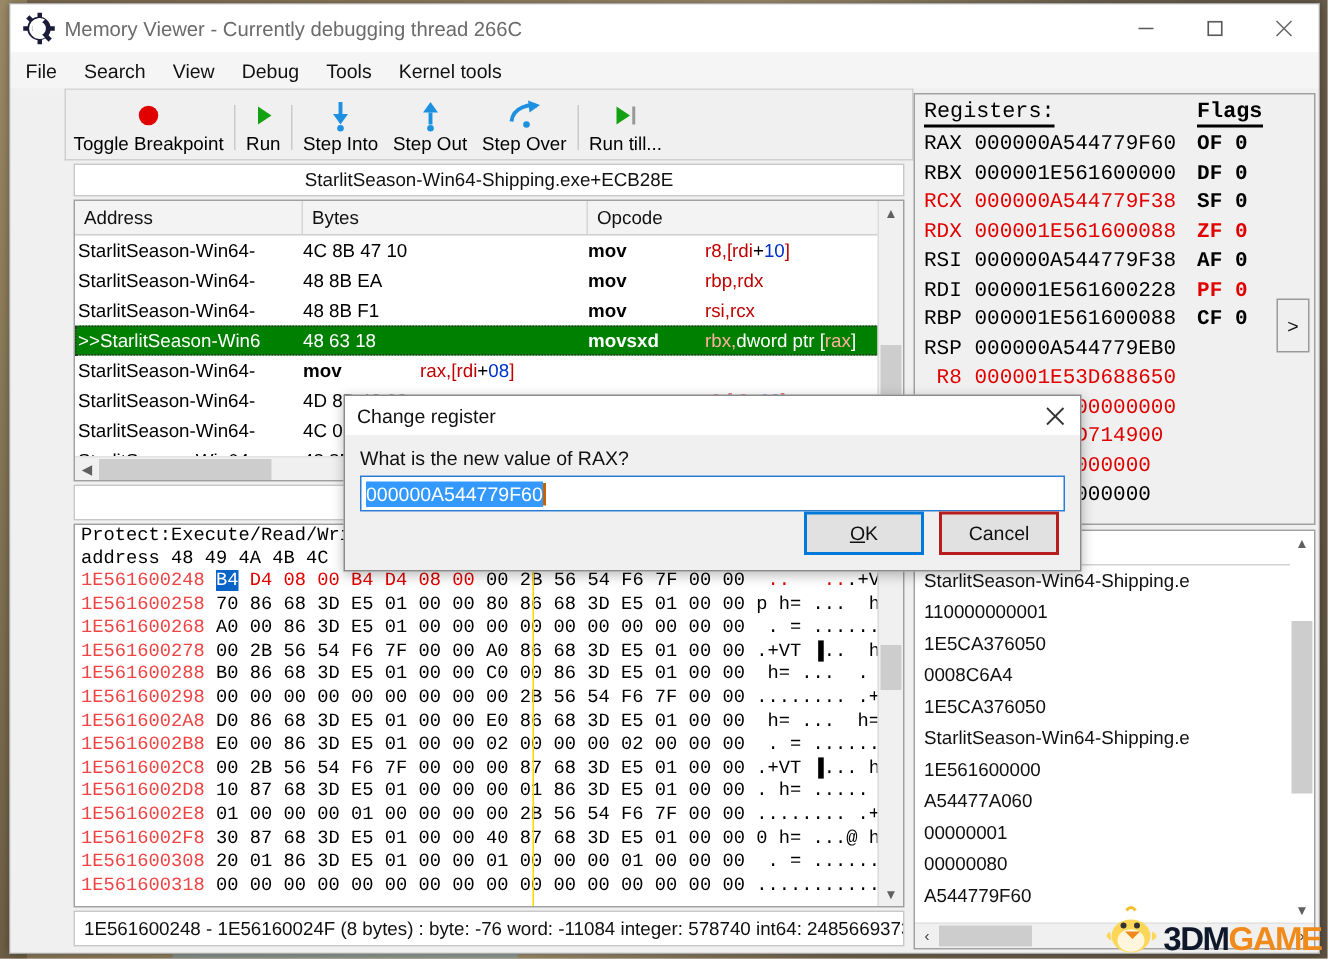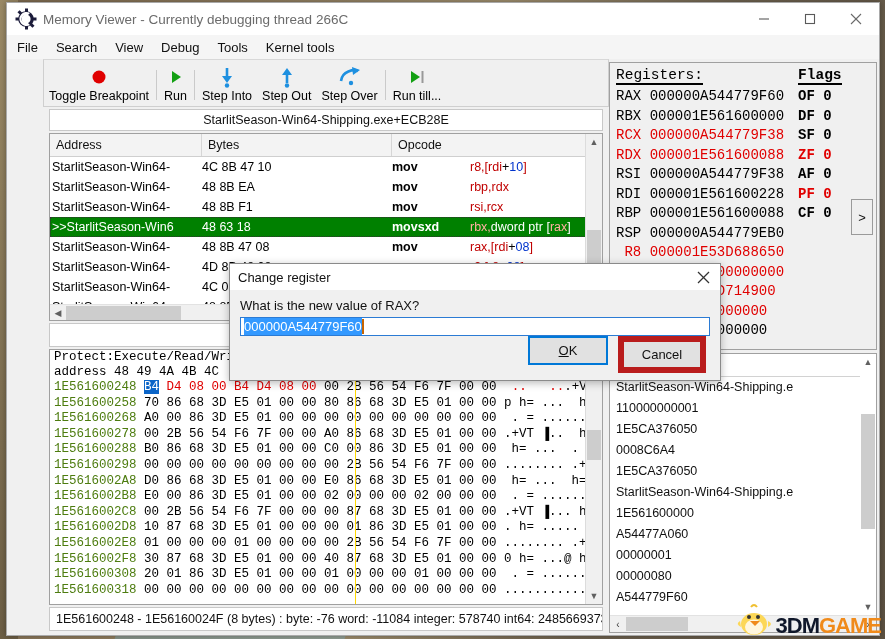--- a/index.html
+++ b/index.html
@@ -79,21 +79,21 @@
 
   
   .commentbar{margin:2px 6px 2px 6px;height:22px;border:1px solid #c8c8c8;background:#fff;
      display:flex;align-items:center;justify-content:center;font-family:"Liberation Mono",monospace;font-size:12.5px;color:#111;}
 
   
   .hexwrap{margin:0 6px 0 6px;border:1px solid #a0a0a0;background:#fff;flex:1 1 auto;min-height:0;display:flex;flex-direction:column;position:relative;}
   .hexhdr{font-family:"Liberation Mono",monospace;font-size:12.5px;color:#000;padding-left:4px;line-height:15px;}
   .hexrows{flex:1 1 auto;overflow:hidden;font-family:"Liberation Mono",monospace;font-size:12.5px;line-height:15.6px;position:relative;padding-left:4px;}
   .hrow{white-space:pre;color:#000;height:15.6px;}
-  .hrow .off{color:#4d7c0f;}
+  .hrow .off{color:#ef4444;}
   .hrow .red{color:#e00000;text-align:right;}
   .hrow .sel{background:#0a64c8;color:#fff;}
   .hrow .ascii{color:#000;}
   .ylineA{position:absolute;left:305px;top:0;bottom:0;width:1px;background:#ffd800;}
   .ylineB{position:absolute;left:551px;top:0;bottom:0;width:1px;background:#ffd800;}
   .hexvs{position:absolute;right:0;top:0;bottom:0;width:16px;background:#f0f0f0;border-left:1px solid #dcdcdc;}
   .hexvs .thumb{position:absolute;top:80px;left:1px;width:14px;height:30px;background:#cdcdcd;}
   .hexvs .arrow{height:16px;display:flex;align-items:center;justify-content:center;font-size:9px;color:#606060;}
   .hexvs .arrow.bot{position:absolute;bottom:0;left:0;right:0;}
 
@@ -132,21 +132,21 @@
   .dlg{position:absolute;left:222px;top:260px;width:490px;height:116px;background:#f0f0f0;border:1px solid #8a8a8a;
        box-shadow:0 2px 8px rgba(0,0,0,.28);z-index:50;display:flex;flex-direction:column;}
   .dlg-title{height:26px;background:#fff;display:flex;align-items:center;padding-left:8px;}
   .dlg-title .t{font-size:13px;color:#111;}
   .dlg-close{margin-left:auto;width:34px;height:26px;display:flex;align-items:center;justify-content:center;color:#333;}
   .dlg-q{font-size:13px;color:#111;padding:8px 0 4px 10px;}
   .dlg-input{margin:0 10px;height:26px;border:1px solid #2b7bd4;background:#fff;display:flex;align-items:center;padding-left:3px;}
   .dlg-input .val{background:#3399ff;color:#fff;font-size:13px;padding:1px 0;}
   .dlg-input .cursor{display:inline-block;width:2px;height:15px;background:#c86400;vertical-align:middle;}
   .dlg-btns{margin-top:auto;display:flex;justify-content:flex-end;gap:10px;padding:0 14px 10px 0;}
-  .dlg-btn{width:76px;height:25px;border:6px solid #b91c1c;background:#e1e1e1;font-size:13px;color:#111;
+  .dlg-btn{width:76px;height:25px;border:2px solid #b91c1c;background:#e1e1e1;font-size:13px;color:#111;
            display:flex;align-items:center;justify-content:center;}
   .dlg-btn.primary{border:2px solid #0078d7;background:#e1e1e1;}
   .dlg-btn u{text-decoration:underline;}
 
   
   .wm{position:absolute;right:4px;bottom:2px;z-index:60;display:flex;align-items:flex-end;}
   .wm .chick{width:42px;height:34px;}
   .wm .txt{font-size:22px;font-weight:bold;letter-spacing:-1px;line-height:22px;}
   .wm .t1{color:#0f172a;}
   .wm .t2{color:#f08a1a;}
@@ -299,21 +299,20 @@
             <span class="ops">rsi,rcx</span>
           </div>
           <div class="drow current">
             <span class="addr"><span>&gt;&gt;</span><span>StarlitSeason-Win6</span></span>
             <span class="bytes">48 63 18</span>
             <span class="mnem">movsxd</span>
             <span class="ops">rbx,<span class="plain">dword ptr [</span>rax<span class="plain">]</span></span>
           </div>
           <div class="drow">
             <span class="addr">StarlitSeason-Win64-</span>
-            <span class="bytes">48 8B 47 08</span>
             <span class="mnem">mov</span>
             <span class="ops">rax,[rdi<span class="plain">+</span><span class="num">08</span>]</span>
           </div>
           <div class="drow">
             <span class="addr">StarlitSeason-Win64-</span>
             <span class="bytes">4D 8B 48 08</span>
             <span class="mnem">mov</span>
             <span class="ops">r9,[r8<span class="plain">+</span><span class="num">08</span>]</span>
           </div>
           <div class="drow">

